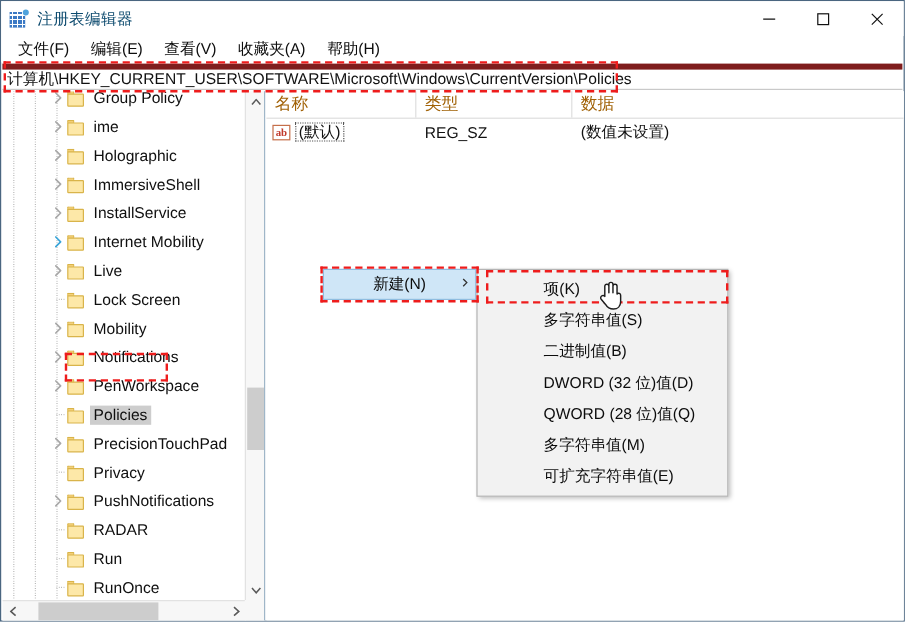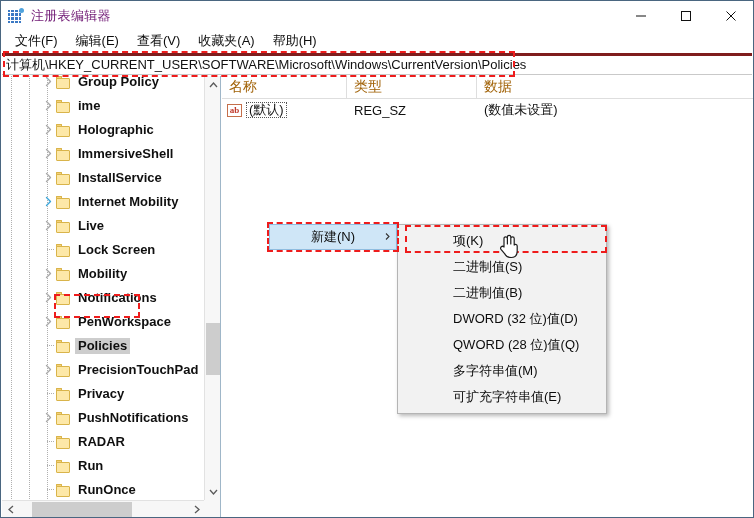--- a/index.html
+++ b/index.html
@@ -34,21 +34,21 @@
     background:#3b79c4;
     background-image:
       linear-gradient(to right,transparent 0 2px,#ffffff 2px 3px,transparent 3px 6px,#ffffff 6px 7px,transparent 7px 10px,#ffffff 10px 11px,transparent 11px 13px),
       linear-gradient(to bottom,transparent 0 2px,#ffffff 2px 3px,transparent 3px 6px,#ffffff 6px 7px,transparent 7px 10px,#ffffff 10px 11px,transparent 11px 13px);
   }
   .app-icon .dot{
     position:absolute;right:0;top:0;width:5px;height:5px;border-radius:50%;
     background:#4fa3dd;
   }
   .title-text{
-    font-size:13px;color:#701a75;letter-spacing:.3px;
+    font-size:13px;color:#0c4a6e;letter-spacing:.3px;
   }
   .win-btns{
     position:absolute;right:0;top:0;height:29px;display:flex;
   }
   .win-btn{
     width:45px;height:29px;display:flex;align-items:center;justify-content:center;
     color:#111;
   }
   .win-btn svg{display:block;}
 
@@ -59,41 +59,40 @@
     padding-left:5px;box-sizing:border-box;
   }
   .menu-item{
     font-size:13px;color:#0d0d0d;padding:2px 9px;white-space:nowrap;
   }
 
   
   .addrbar{
     position:absolute;left:1px;top:52px;width:750px;height:22px;
     background:#ffffff;
-    border-top:3px solid #7f1d1d;
+    border-top:5px solid #7f1d1d;
     border-bottom:1px solid #c9c9c9;
     box-sizing:border-box;
     display:flex;align-items:center;
   }
   .addr-text{
     font-size:13px;color:#111;padding-left:4px;white-space:nowrap;
   }
 
   
   .content{
     position:absolute;left:1px;top:75px;width:751px;height:441px;
     background:#ffffff;
   }
   .tree-pane{
     position:absolute;left:0;top:0;width:219px;height:441px;
     background:#ffffff;
     box-sizing:border-box;
     border-right:1px solid #9fb6c8;
     overflow:hidden;
-    font-weight:bold;
   }
   .tree-scrollarea{
     position:absolute;left:0;top:0;width:203px;height:424px;
     overflow:hidden;background:#fff;
   }
   .tree-list{
     position:absolute;left:0;top:-6px;width:203px;
   }
   .tree-row{
     position:relative;height:24px;display:flex;align-items:center;
@@ -626,21 +625,21 @@
           <polyline points="1,1 4,4 1,7" fill="none" stroke="#333" stroke-width="1.1"></polyline>
         </svg>
     </span>
   </div>
 
   <div class="ctx-menu" id="ctx-menu">
       <div class="ctx-item">
         <span>项(K)</span>
       </div>
       <div class="ctx-item">
-        <span>二进制值(S)</span>
+        <span>多字符串值(S)</span>
       </div>
       <div class="ctx-item">
         <span>二进制值(B)</span>
       </div>
       <div class="ctx-item">
         <span>DWORD (32 位)值(D)</span>
       </div>
       <div class="ctx-item">
         <span>QWORD (28 位)值(Q)</span>
       </div>

